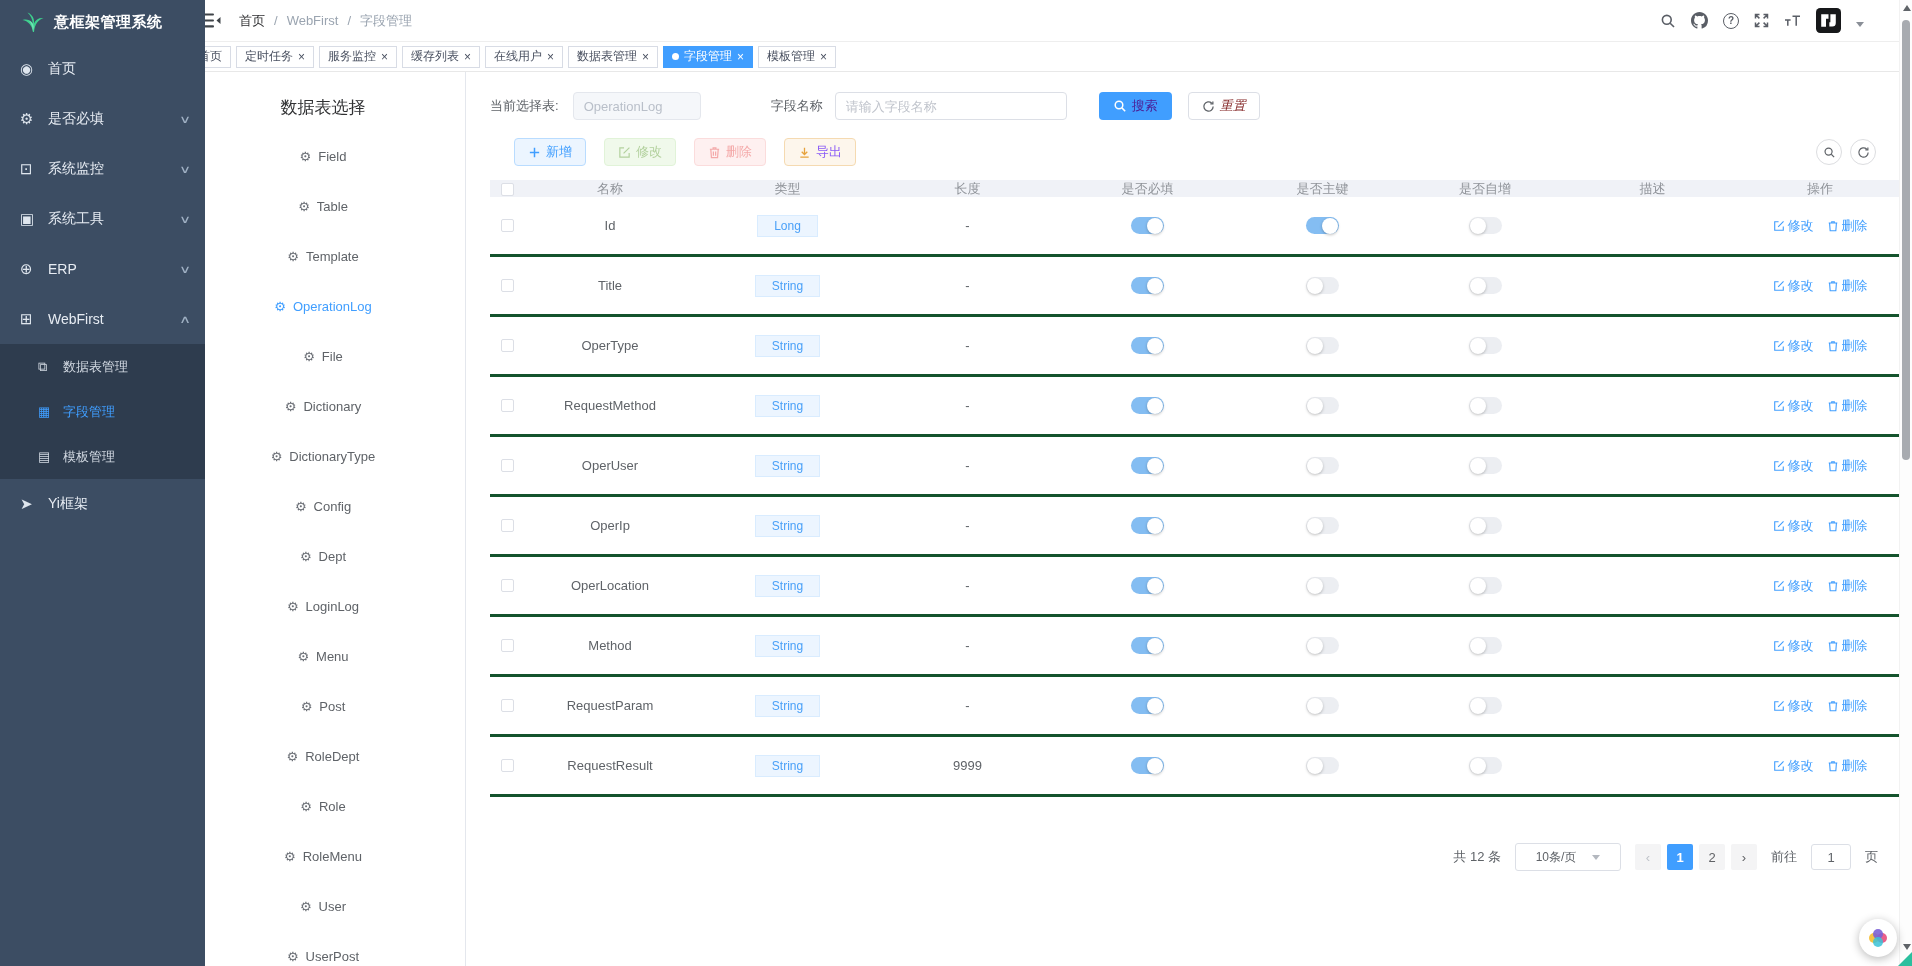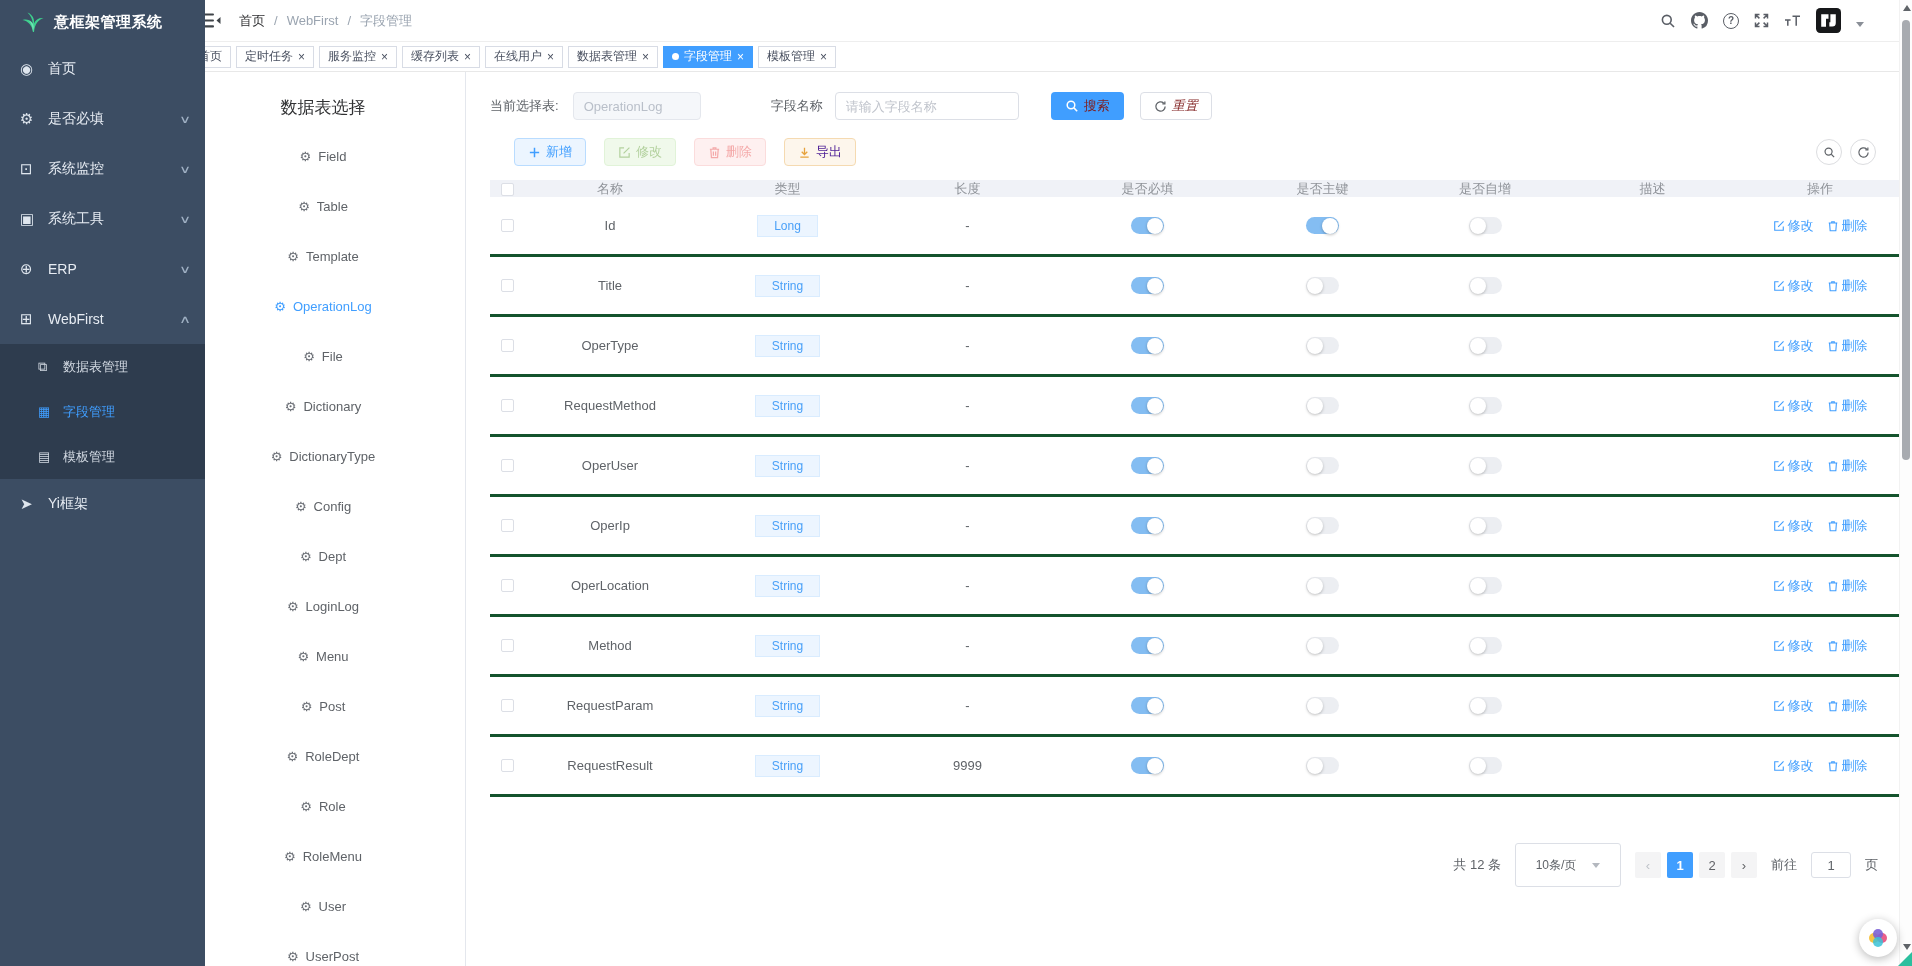--- a/index.html
+++ b/index.html
@@ -52,52 +52,52 @@
   .tree-item.selected { color:#409eff; }
   .tree-item.selected .gear { color:#409eff; }
 
   
   .main-panel { flex:1; padding:20px 12px 0 24px; min-width:0; }
 
   .filter-row { display:flex; align-items:center; font-size:13px; color:#5f6368; }
   .inp { height:28px; border:1px solid #dcdfe6; border-radius:4px; padding:0 10px; font-size:13px; color:#606266; background:#fff; font-family:inherit; outline:none; }
   .inp-table { width:128px; margin-left:14px; background:#f5f7fa; border-color:#e4e7ed; color:#b9bfc9; }
   .lbl-field { margin-left:70px; }
-  .inp-field { width:184px; margin-left:12px; }
+  .inp-field { width:232px; margin-left:12px; }
   .inp-field::placeholder { color:#c0c4cc; }
   .btn { height:28px; border-radius:4px; display:inline-flex; align-items:center; gap:5px; font-size:13px; padding:0 13px; cursor:pointer; border:1px solid transparent; background:#fff; font-family:inherit; }
-  .btn-search { background:#409eff; color:#7f1d1d; margin-left:32px; }
+  .btn-search { background:#409eff; color:#4c1d95; margin-left:32px; }
   .btn-reset { border-color:#dcdfe6; color:#7f1d1d; margin-left:16px;font-style:italic; }
 
   .toolbar-row { margin-top:18px; display:flex; align-items:center; gap:18px;padding-left:24px; }
   .btn-add { background:#ecf5ff; border-color:#b9dcff; color:#409eff; }
   .btn-edit { background:#f0f9eb; border-color:#e1f3d8; color:#b3d19e; cursor:not-allowed; }
   .btn-del { background:#fef0f0; border-color:#fbdcdc; color:#f4a9a9; cursor:not-allowed; }
-  .btn-export { background:#fdf6ec; border-color:#f5dab1; color:#4c1d95; }
+  .btn-export { background:#fdf6ec; border-color:#f5dab1; color:#8b5cf6; }
   .toolbar-right { margin-left:auto; display:flex; gap:8px; padding-right:24px; }
   .circle-btn { width:26px; height:26px; border-radius:50%; border:1px solid #dcdde0; display:flex; align-items:center; justify-content:center; background:#fff; cursor:pointer; }
 
   
   .table { margin-top:14px; }
   .thead, .trow { display:grid; grid-template-columns:35px 170px 185px 175px 185px 165px 160px 1fr 160px; align-items:center; }
   .thead { height:17px; background:#f0f2f7; font-size:13px; color:#8f9399; }
   .trow { height:60px; border-bottom:3px solid #14532d; font-size:13px; color:#5f6368; }
   .cell { display:flex; align-items:center; justify-content:center; text-align:center; }
   .cb { width:13px; height:13px; border:1px solid #dcdfe6; border-radius:2px; background:#fff; cursor:pointer; }
   .tag { background:#ecf5ff; border:1px solid #d9ecff; color:#4aa0f8; font-size:12px; padding:1px 16px; border-radius:0; line-height:1.5; }
   .switch { width:33px; height:17px; border-radius:9px; background:#eceef2; position:relative; cursor:pointer; }
   .switch::after { content:""; position:absolute; top:0.5px; left:1px; width:16px; height:16px; border-radius:50%; background:#fff; box-shadow:0 1px 3px rgba(0,0,0,.25); }
   .switch.on { background:#84bdf2; }
   .switch.on::after { left:16px; }
   .ops { gap:13px; }
   .op { color:#409eff; display:inline-flex; align-items:center; gap:3px; font-size:13px; cursor:pointer; text-decoration:none; }
 
   
   .pagination { margin-top:46px; display:flex; align-items:center; justify-content:flex-end; gap:14px; font-size:13px; color:#5f6368; padding-right:22px; }
-  .pagesize { width:106px; height:44px; border:1px solid #dcdfe6; border-radius:3px; display:flex; align-items:center; justify-content:center; gap:16px; font-size:12px; cursor:pointer; }
+  .pagesize { width:106px; height:28px; border:1px solid #dcdfe6; border-radius:3px; display:flex; align-items:center; justify-content:center; gap:16px; font-size:12px; cursor:pointer; }
   .sel-caret { width:0; height:0; border-left:4px solid transparent; border-right:4px solid transparent; border-top:5px solid #b4b8bf; }
   .pager { display:flex; align-items:center; gap:6px; }
   .pg { min-width:26px; height:26px; display:flex; align-items:center; justify-content:center; background:#f4f4f5; border-radius:2px; font-size:13px; color:#606266; cursor:pointer; }
   .pg.prev { color:#bfc3c9; }
   .pg.active { background:#409eff; color:#fff; font-weight:bold; }
   .goto-input { width:40px; height:26px; border:1px solid #dcdfe6; border-radius:3px; text-align:center; font-size:13px; color:#5f6368; outline:none; font-family:inherit; }
 
   
   .scrollbar { position:fixed; right:0; top:0; bottom:0; width:13px; background:#fdfdfd; border-left:1px solid #f2f2f2; z-index:50; }
   .sb-up { position:absolute; top:5px; left:3px; width:0; height:0; border-left:4px solid transparent; border-right:4px solid transparent; border-bottom:6px solid #5f6368; cursor:pointer; }

